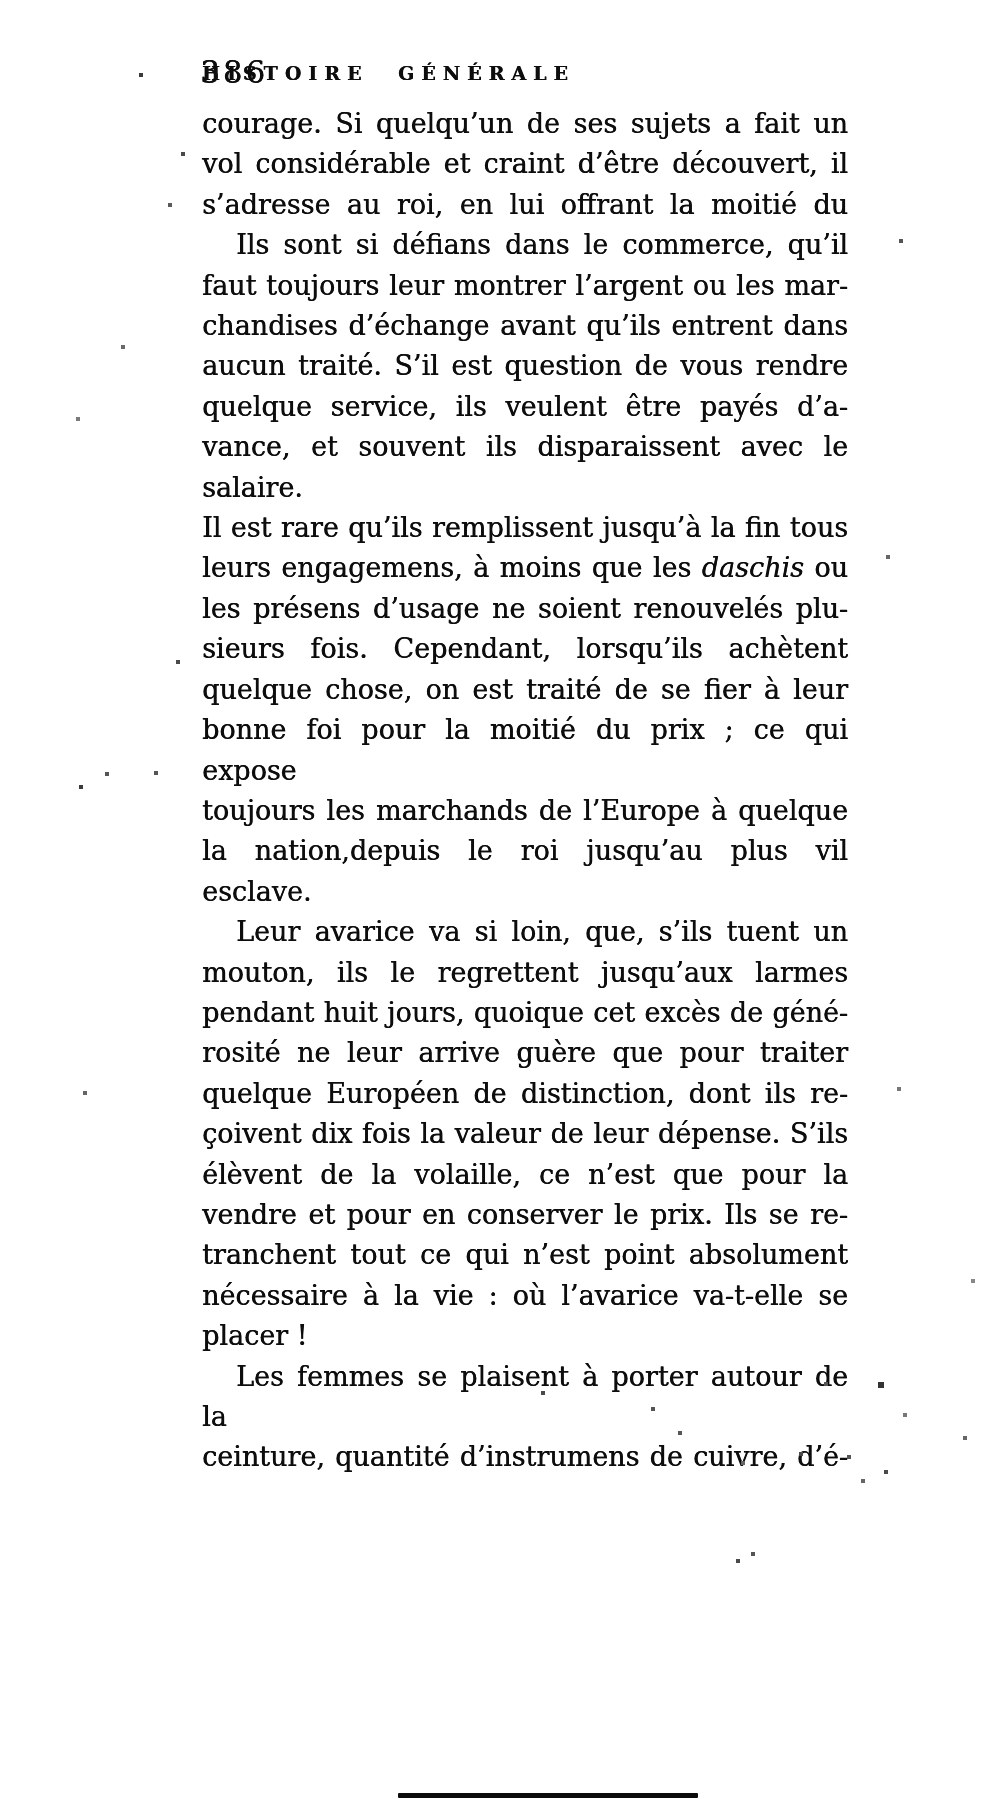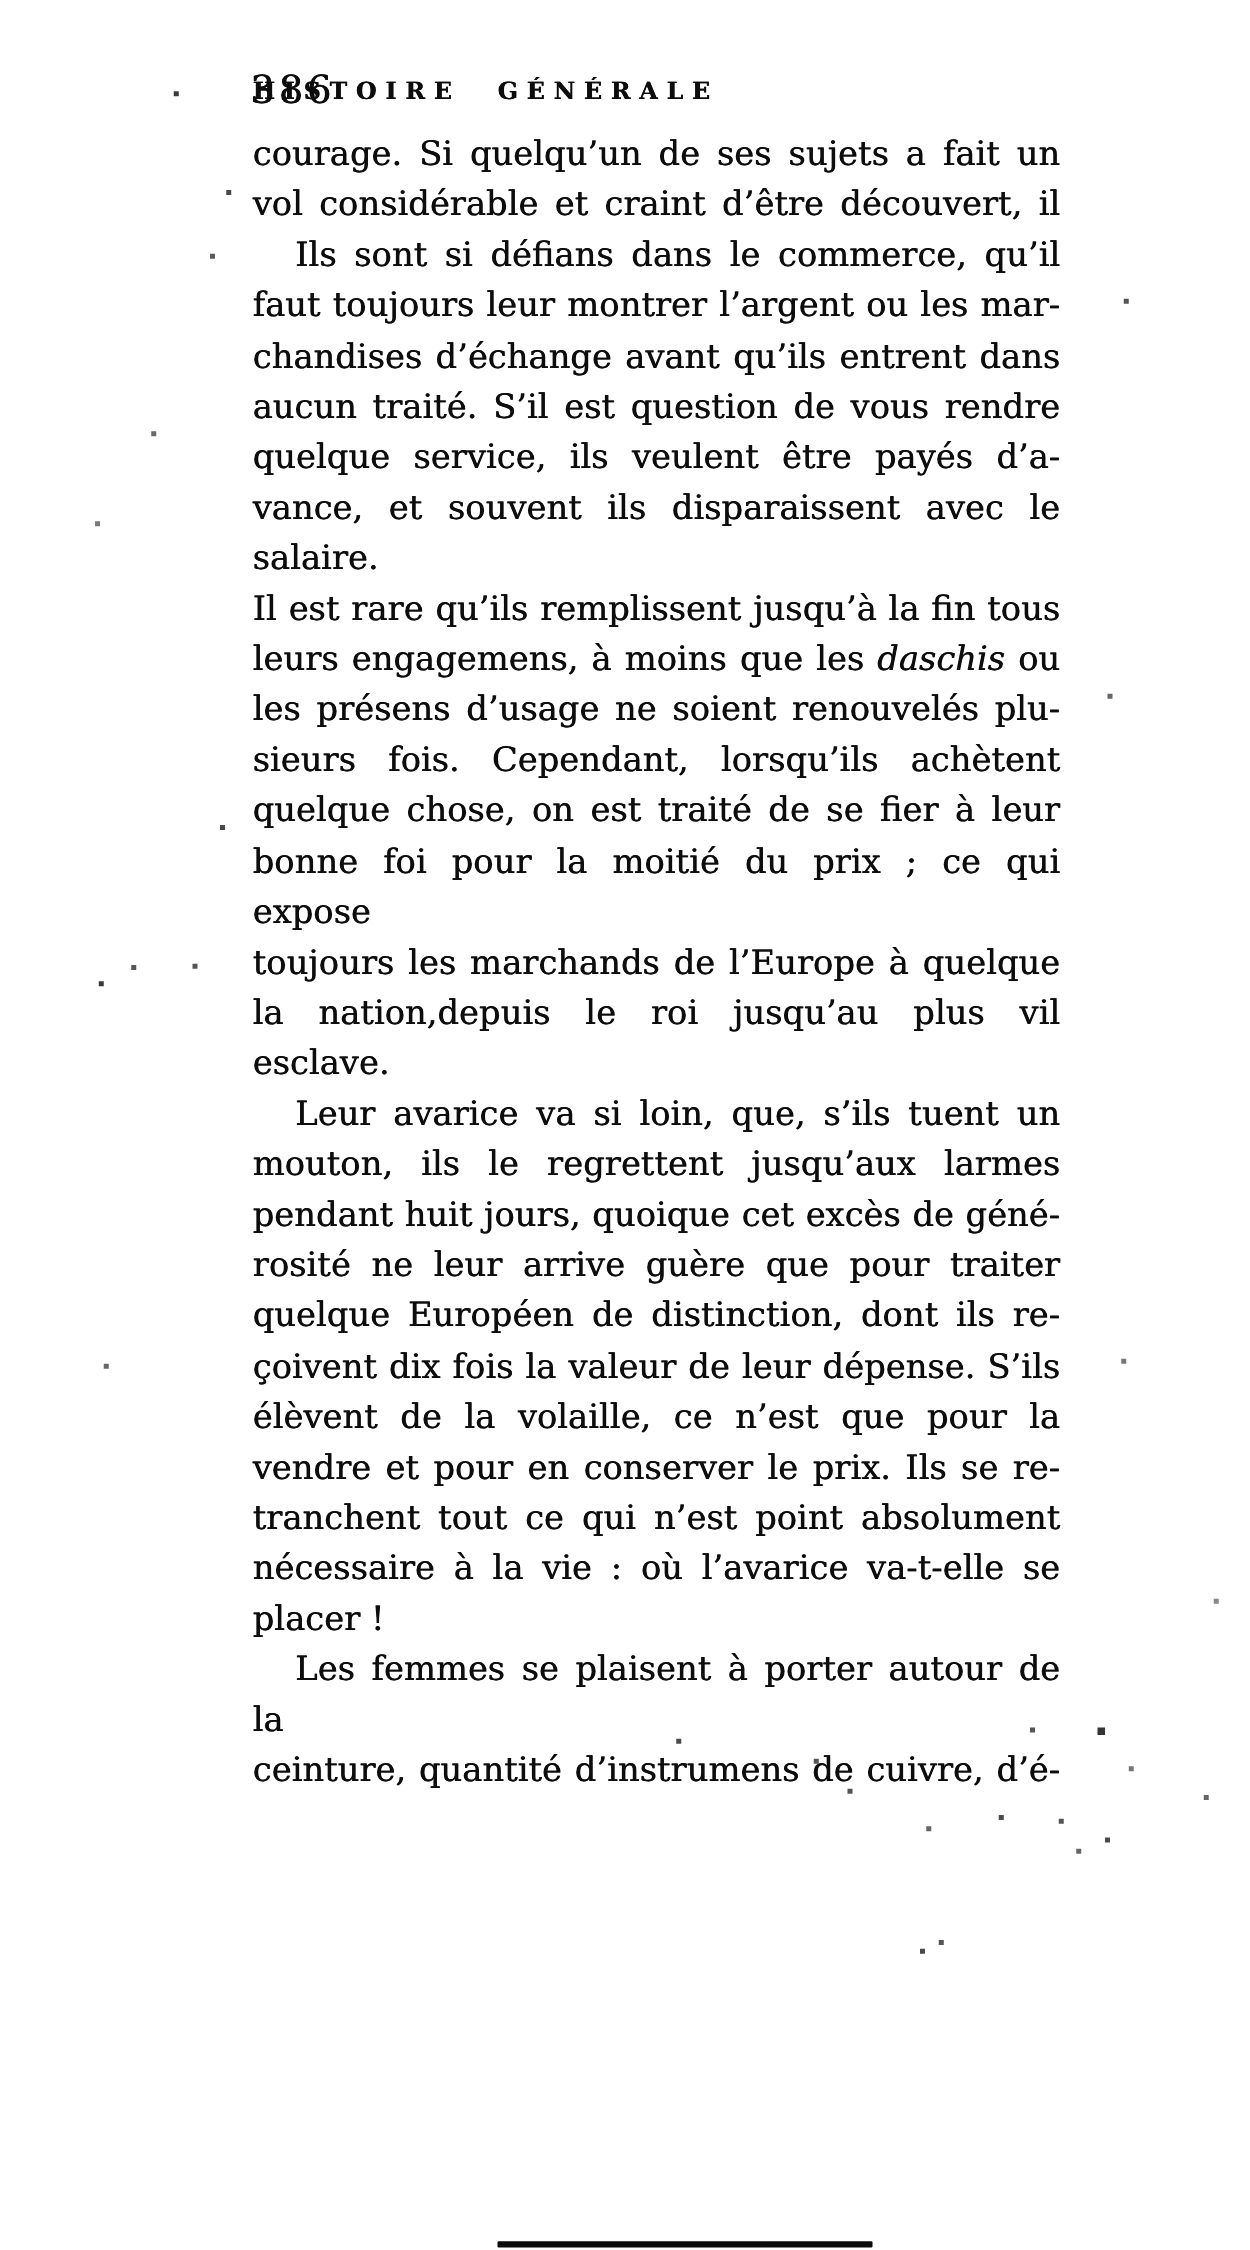--- a/index.html
+++ b/index.html
@@ -78,20 +78,21 @@
 <body>
 
 <div class="page">
 
   <div class="pagenum">386</div>
   <div class="runhead">HISTOIRE GÉNÉRALE</div>
 
   <div class="text">
     <div class="line">courage. Si quelqu’un de ses sujets a fait un</div>
     <div class="line">vol considérable et craint d’être découvert, il</div>
+    <div class="line">s’adresse au roi, en lui offrant la moitié du</div>
     <div class="line indent">Ils sont si défians dans le commerce, qu’il</div>
     <div class="line">faut toujours leur montrer l’argent ou les mar-</div>
     <div class="line">chandises d’échange avant qu’ils entrent dans</div>
     <div class="line">aucun traité. S’il est question de vous rendre</div>
     <div class="line">quelque service, ils veulent être payés d’a-</div>
     <div class="line">vance, et souvent ils disparaissent avec le salaire.</div>
     <div class="line">Il est rare qu’ils remplissent jusqu’à la fin tous</div>
     <div class="line"><span>leurs engagemens, à moins que les </span><em class="it">daschis</em><span> ou</span></div>
     <div class="line">les présens d’usage ne soient renouvelés plu-</div>
     <div class="line">sieurs fois. Cependant, lorsqu’ils achètent</div>

